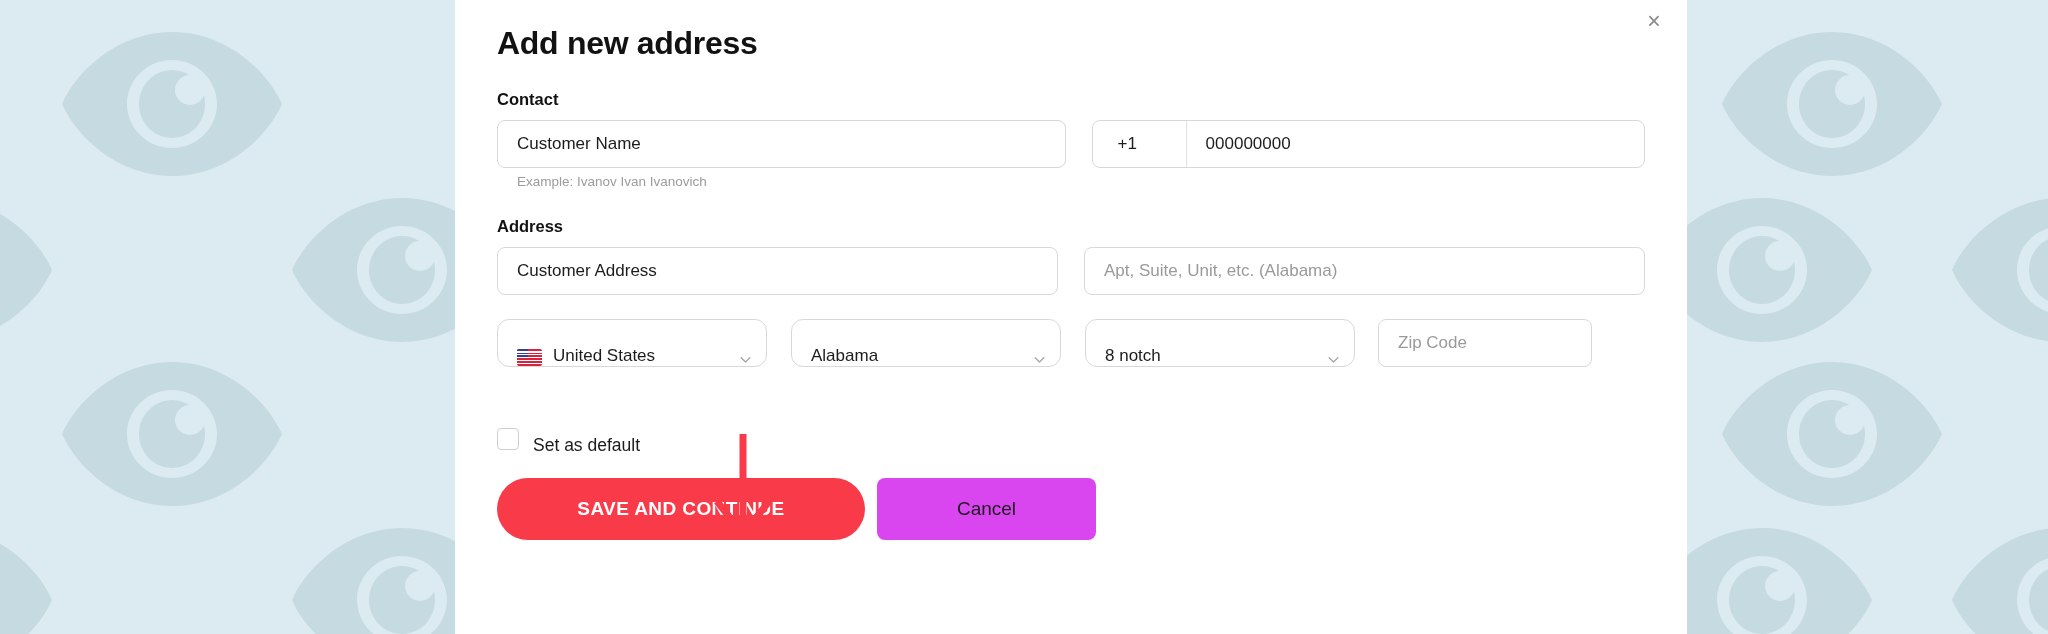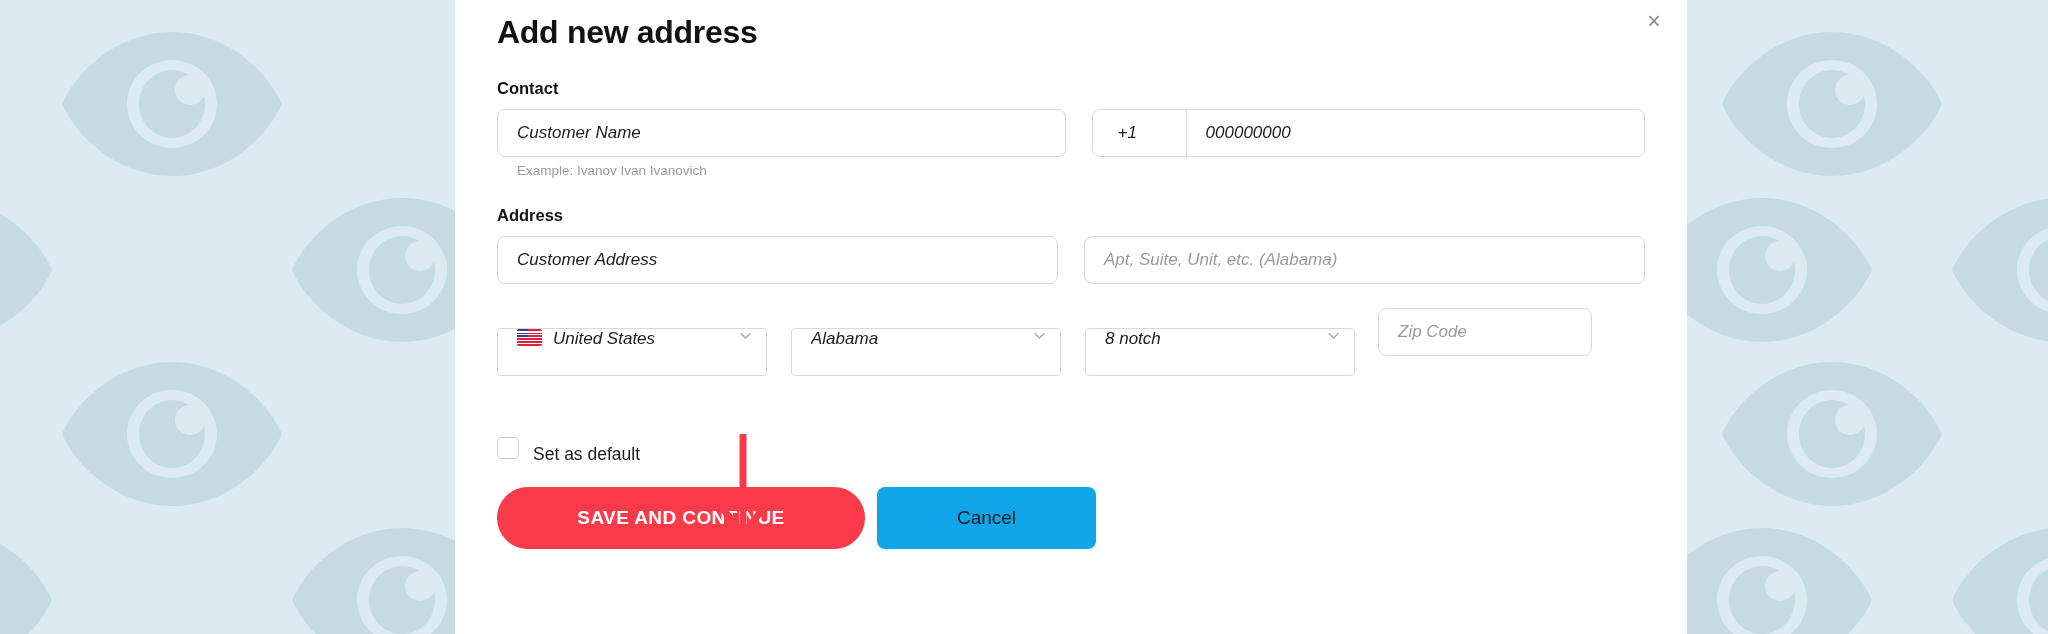--- a/index.html
+++ b/index.html
@@ -30,21 +30,21 @@
     top: 0;
     width: 1232px;
     height: 634px;
     background: #ffffff;
     z-index: 2;
   }
 
   #modal-inner {
     position: absolute;
     left: 42px;
-    top: 4px;
+    top: 15px;
     width: 1148px;
   }
 
   #close-button {
     position: absolute;
     right: 16px;
     top: 4px;
     width: 34px;
     height: 34px;
     display: flex;
@@ -71,21 +71,20 @@
     font-size: 16.5px;
     font-weight: bold;
     color: #121212;
     margin-top: 28px;
     margin-bottom: 11px;
   }
 
   .row {
     display: flex;
     align-items: flex-start;
-    font-style: italic;
   }
 
   
   .field {
     height: 48px;
     border: 1px solid #d8d8d8;
     border-radius: 8px;
     background: #fff;
     display: flex;
     align-items: center;
@@ -134,30 +133,29 @@
     align-items: center;
     padding-left: 19px;
     font-size: 17px;
     color: #1c1c1c;
   }
 
   
   .select {
     height: 48px;
     border: 1px solid #d8d8d8;
-    border-radius: 4px;
+    border-radius: 12px;
     background: #fff;
     display: flex;
-    align-items: flex-start;
+    align-items: flex-end;
     padding: 0 14px 0 19px;
     font-size: 17px;
     color: #1c1c1c;
     cursor: pointer;
     white-space: nowrap;
-    margin-top: 20px;
   }
   .select .sel-text { flex: 1; overflow: hidden; }
   .select-country { width: 270px; }
   .select-state   { width: 270px; margin-left: 24px; }
   .select-extra   { width: 270px; margin-left: 24px; }
   .zip-field      { width: 214px; margin-left: 23px; }
 
   .flag {
     width: 25px;
     height: 17px;
@@ -231,21 +229,21 @@
     font-size: 19px;
     font-weight: bold;
     letter-spacing: 0.4px;
     cursor: pointer;
     font-family: "Liberation Sans", sans-serif;
   }
   #cancel-button {
     width: 219px;
     height: 62px;
     margin-left: 12px;
-    background: #0ea5e9;
+    background: #d946ef;
     border: none;
     border-radius: 8px;
     color: #1c1c1c;
     font-size: 19px;
     cursor: pointer;
     font-family: "Liberation Sans", sans-serif;
   }
 
   
   #annotation-arrow {

